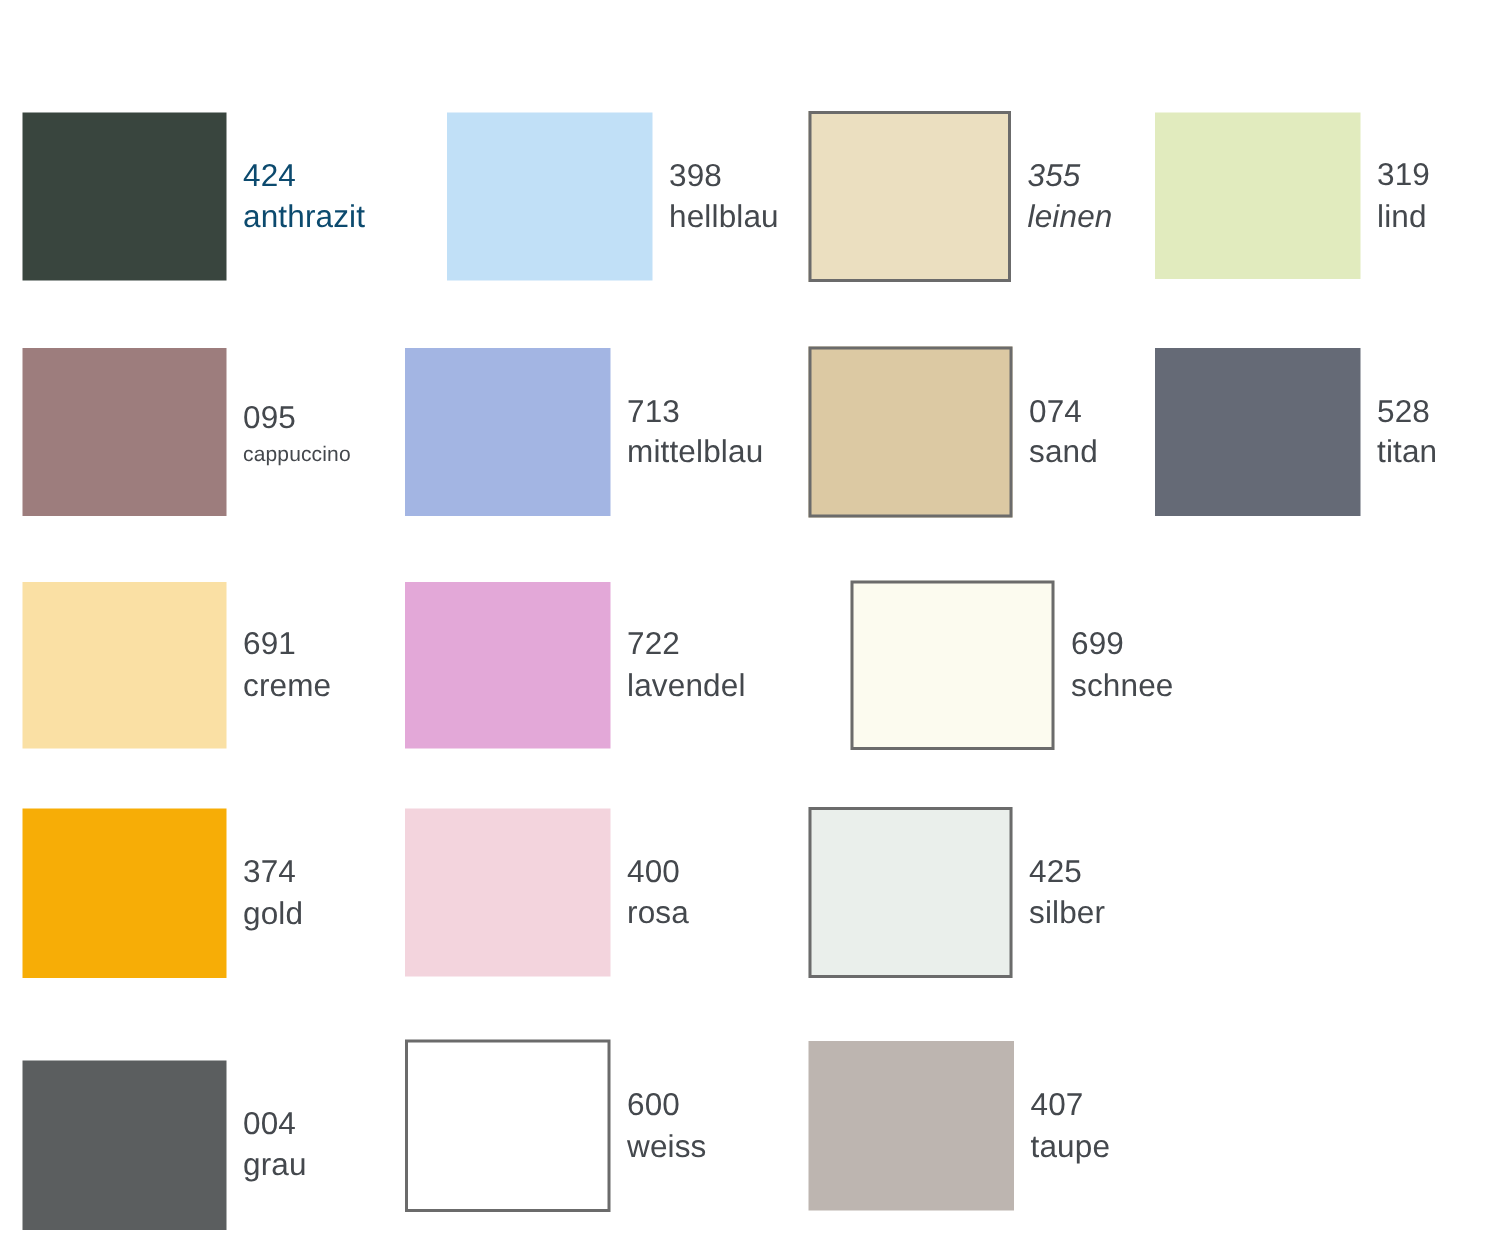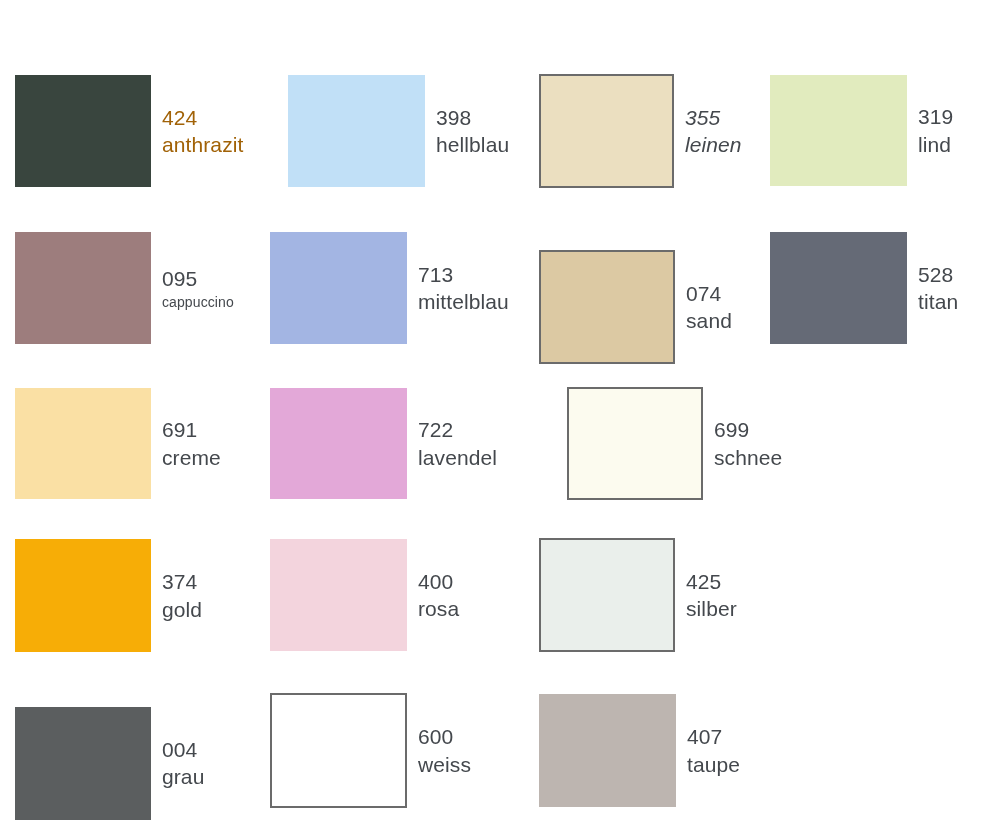--- a/index.html
+++ b/index.html
@@ -59,26 +59,26 @@
   .swatch-name.compact {
     font-size: 14px;
   }
 </style>
 </head>
 <body>
 
 <div id="swatch-grid">
     <div class="swatch-cell" style="left: 15px; top: 75px; height: 112px;">
       <div class="swatch-chip" style="width: 136px; height: 112px; background: rgb(57, 69, 62);"></div>
-      <div class="swatch-label" style="color: #a16207;">
+      <div class="swatch-label" style="color: #0c4a6e;">
         <span class="swatch-code">424</span>
         <span class="swatch-name">anthrazit</span>
       </div>
     </div>
-    <div class="swatch-cell" style="left: 272px; top: 75px; height: 112px; padding-left: 16px;">
+    <div class="swatch-cell" style="left: 282px; top: 75px; height: 112px; padding-left: 16px;">
       <div class="swatch-chip" style="width: 137px; height: 112px; background: rgb(193, 224, 247);"></div>
       <div class="swatch-label" style="color: rgb(68, 72, 77);">
         <span class="swatch-code">398</span>
         <span class="swatch-name">hellblau</span>
       </div>
     </div>
     <div class="swatch-cell" style="left: 539px; top: 74px; height: 114px; font-style: italic;">
       <div class="swatch-chip bordered" style="width: 135px; height: 114px; background: rgb(235, 223, 192); border-color: rgb(107, 107, 107);"></div>
       <div class="swatch-label" style="color: rgb(68, 72, 77);">
         <span class="swatch-code">355</span>
@@ -99,21 +99,21 @@
         <span class="swatch-name compact">cappuccino</span>
       </div>
     </div>
     <div class="swatch-cell" style="left: 270px; top: 232px; height: 112px;">
       <div class="swatch-chip" style="width: 137px; height: 112px; background: rgb(163, 181, 227);"></div>
       <div class="swatch-label" style="color: rgb(68, 72, 77);">
         <span class="swatch-code">713</span>
         <span class="swatch-name">mittelblau</span>
       </div>
     </div>
-    <div class="swatch-cell" style="left: 539px; top: 231px; height: 114px; margin-top: 19px;">
+    <div class="swatch-cell" style="left: 539px; top: 231px; height: 114px;">
       <div class="swatch-chip bordered" style="width: 136px; height: 114px; background: rgb(220, 201, 163); border-color: rgb(107, 107, 107);"></div>
       <div class="swatch-label" style="color: rgb(68, 72, 77);">
         <span class="swatch-code">074</span>
         <span class="swatch-name">sand</span>
       </div>
     </div>
     <div class="swatch-cell" style="left: 770px; top: 232px; height: 112px;">
       <div class="swatch-chip" style="width: 137px; height: 112px; background: rgb(101, 106, 118);"></div>
       <div class="swatch-label" style="color: rgb(68, 72, 77);">
         <span class="swatch-code">528</span>

